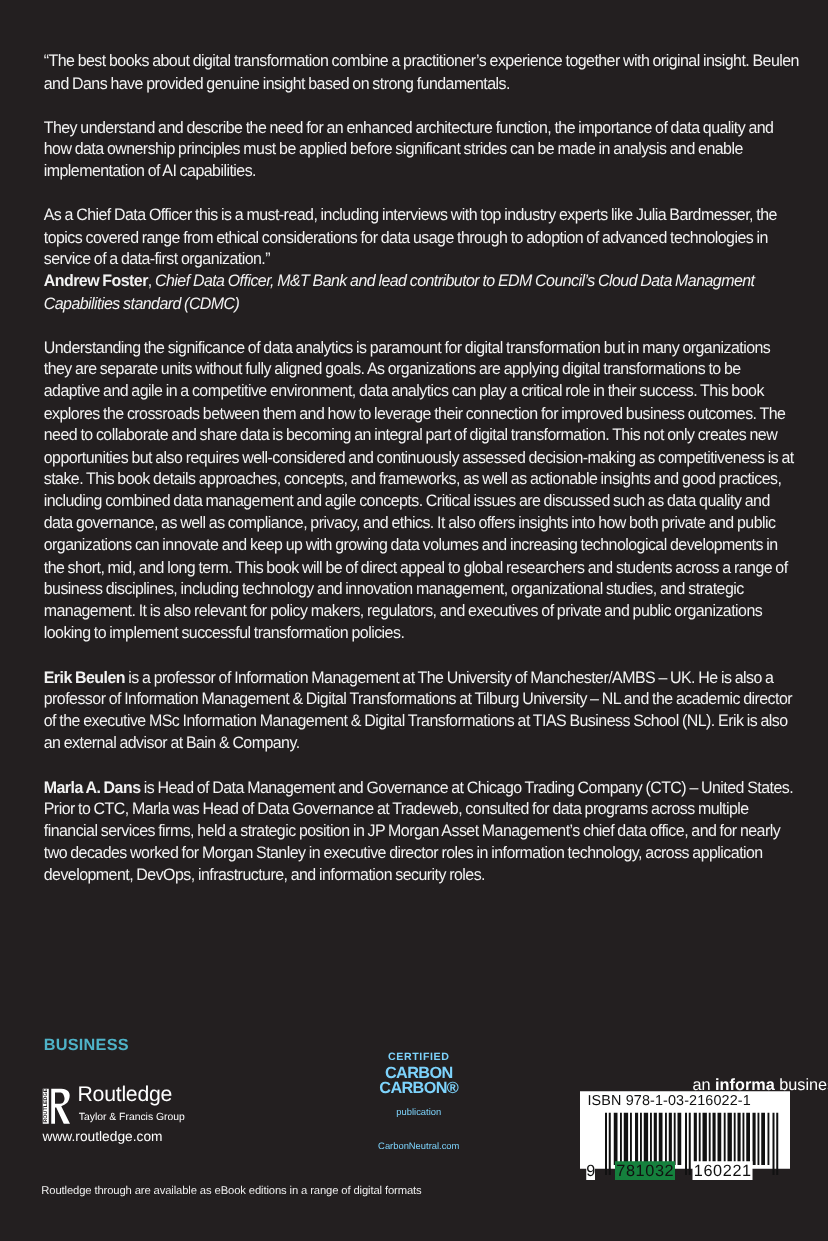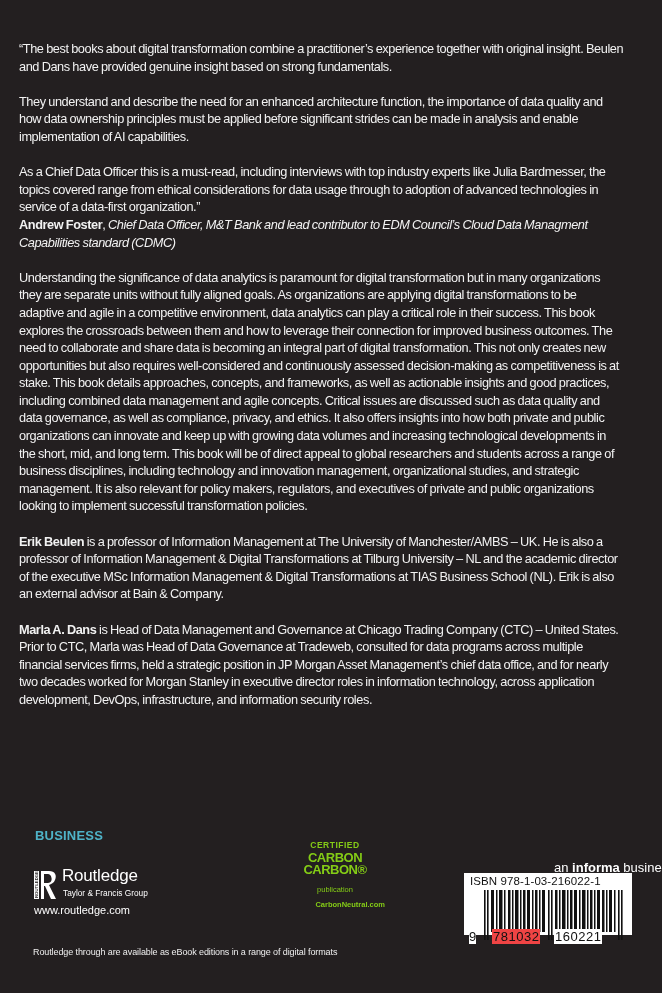--- a/index.html
+++ b/index.html
@@ -2,21 +2,21 @@
 <html><head>
 <meta charset="utf-8">
 <style>
   html, body { margin: 0; padding: 0; }
   body {
     width: 662px; height: 993px; overflow: hidden;
     background: #231f20; color: #f2f2f2;
     font-family: "Liberation Sans", sans-serif;
     position: relative;
   }
-  .page { position: absolute; left: 19px; top: 40px; width: 600px; }
+  .page { position: absolute; left: 35px; top: 40px; width: 600px; }
   .txt {
     font-family: "Liberation Sans", sans-serif;
     font-size: 13.3px; line-height: 17.6px;
     letter-spacing: -0.45px; word-spacing: -0.5px;
     transform: scaleX(0.96); transform-origin: left top;
     width: 630px;
     margin: 0;
   }
   .para { margin: 0 0 17.6px 0; }
   .para.tight { margin-bottom: 0; }
@@ -27,39 +27,39 @@
     color: #4fb3c8; font-weight: bold; font-size: 13px; letter-spacing: 0.2px;
   }
   .routledge {
     position: absolute; left: 34px; top: 870px; width: 170px; height: 50px;
   }
   .rt-mark { position: absolute; left: 0; top: 0; width: 24px; height: 30px; }
   .rt-name { position: absolute; left: 28px; top: -4px; font-size: 17px; color: #fff; letter-spacing: -0.2px; }
   .rt-sub { position: absolute; left: 29px; top: 18px; font-size: 8.3px; color: #fff; text-align: center; }
   .rt-url { position: absolute; left: 0; top: 34px; font-size: 11px; color: #fff; }
   .carbon {
-    position: absolute; left: 285px; top: 840px; width: 100px; height: 85px; color: #84cc16; text-align: center;
+    position: absolute; left: 285px; top: 840px; width: 100px; height: 85px; color: #7dd3fc; text-align: center;
   }
   .carbon .certified { position: absolute; left: 0; top: 0; width: 100px; font-size: 8.5px; font-weight: bold; letter-spacing: 0.5px; }
   .carbon .cb1 { position: absolute; left: 0; top: 12px; width: 100px; font-size: 13px; font-weight: bold; letter-spacing: -0.5px; line-height: 12px; }
   .carbon .cb2 { position: absolute; left: 0; top: 24px; width: 100px; font-size: 13px; font-weight: bold; letter-spacing: -0.5px; line-height: 12px; }
   .carbon .pub { position: absolute; left: 0; top: 45px; width: 100px; font-size: 7.5px; text-align: center; }
-  .carbon .url { position: absolute; left: 0; top: 60px; width: 100px; font-size: 7.5px; font-weight: bold; text-align: right; }
+  .carbon .url { position: absolute; left: 0; top: 72px; width: 100px; font-size: 7.5px; font-weight: normal; }
   .informa {
     position: absolute; left: 554px; top: 860px; font-size: 13px; color: #fff; white-space: nowrap;
   }
   .informa b { font-weight: bold; }
   .barcode-box {
     position: absolute; left: 464px; top: 873px; width: 168px; height: 62px;
     background: #fff; color: #111;
   }
   .isbn { position: absolute; left: 6px; top: 2px; font-size: 11.5px; letter-spacing: 0.1px; white-space: nowrap; }
   .bars { position: absolute; left: 20px; top: 17px; width: 140px; height: 50px; }
   .digits-first { position: absolute; left: 5px; top: 56px; font-size: 13px; background: #fff; }
-  .digits-g1 { position: absolute; left: 28px; top: 56px; font-size: 13px; background: #ef4444; padding: 0 1px; letter-spacing: 0.5px; }
+  .digits-g1 { position: absolute; left: 28px; top: 56px; font-size: 13px; background: #15803d; padding: 0 1px; letter-spacing: 0.5px; }
   .digits-g2 { position: absolute; left: 90px; top: 56px; font-size: 13px; background: #fff; padding: 0 1px; letter-spacing: 0.5px; }
   .ebook {
     position: absolute; left: 33px; top: 947px; font-size: 9px; color: #eee; letter-spacing: -0.1px;
   }
 </style>
 </head>
 <body>
 
 <div class="page">
   <div class="txt">

